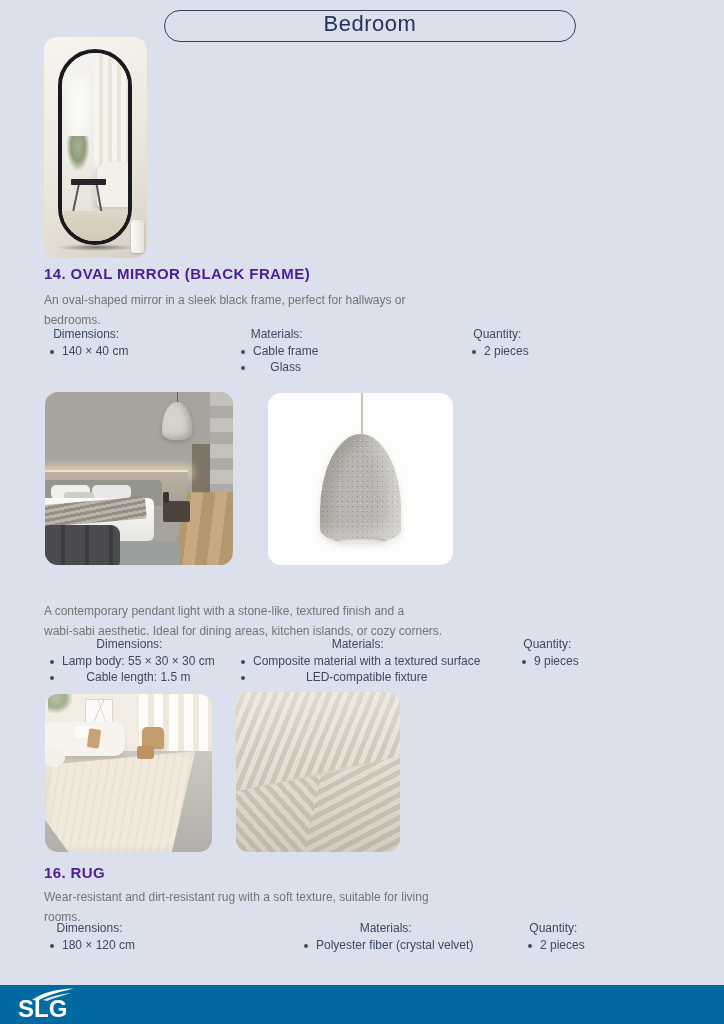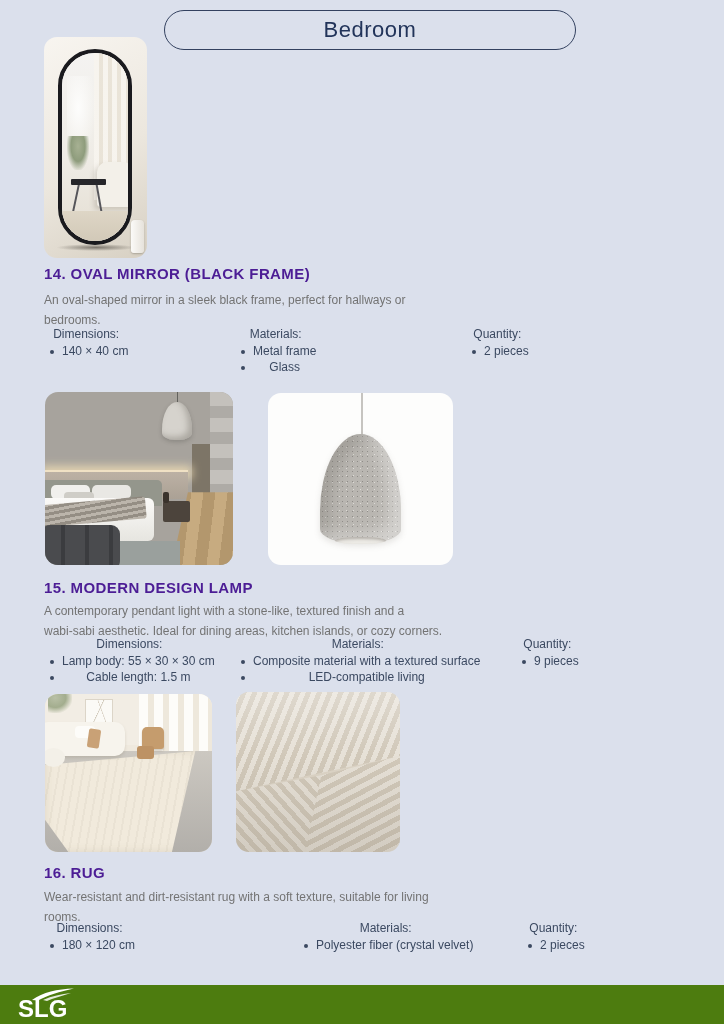--- a/index.html
+++ b/index.html
@@ -1,23 +1,23 @@
 <!DOCTYPE html>
 <html><head>
 <meta charset="utf-8">
 <style>
   * { margin:0; padding:0; box-sizing:border-box; }
   html,body { width:724px; height:1024px; }
   body { font-family:"Liberation Sans", sans-serif; }
   .page { position:relative; width:724px; height:1024px; background:#dbe0ec; overflow:hidden; }
 
   
-  .pill { position:absolute; left:164px; top:10px; width:412px; height:40px;
+  .pill { position:absolute; left:164px; top:10px; width:412px; height:32px;
           border:1.6px solid #33415f; border-radius:999px;
-          display:flex; align-items:center; justify-content:center; }
+          display:flex; justify-content:center; }
   .pill-title { font-size:22px; font-weight:500; color:#22345a; letter-spacing:.5px; }
 
   
   .photo { position:absolute; border-radius:13px; overflow:hidden; }
 
   
   .mirror-card { left:44px; top:37px; width:103px; height:221px;
                  background:linear-gradient(150deg,#f8f5f0 0%,#ece7de 55%,#d7d0c3 100%); }
   .mirror-shadow { position:absolute; left:12px; bottom:7px; width:80px; height:7px;
                    background:radial-gradient(ellipse at center, rgba(45,40,33,.55), rgba(45,40,33,0) 70%); }
@@ -136,21 +136,21 @@
   .prod-title { position:absolute; font-size:15px; font-weight:bold; color:#4c1d95; letter-spacing:.4px; }
   .prod-desc { position:absolute; font-size:12px; line-height:20px; color:#737373; white-space:pre-line; }
   .spec-col { position:absolute;text-align:center; }
   .spec-label { font-size:12px; color:#3b4961; }
   .bullets { list-style:none; margin-top:3px; }
   .bullets li { position:relative; padding-left:18px; font-size:12px; line-height:15.5px; color:#3b4961; }
   .bullets li::before { content:""; position:absolute; left:6px; top:6px; width:4px; height:4px;
                         border-radius:50%; background:#3b4961; }
 
   
-  .footer { position:absolute; left:0; top:985px; width:724px; height:39px; background:#4d7c0f; }
+  .footer { position:absolute; left:0; top:985px; width:724px; height:39px; background:#0369a1; }
   .logo { position:absolute; left:18px; top:1px; width:90px; height:38px; }
   .logo-wing { position:absolute; left:13px; top:2px; }
   .logo-text { position:absolute; left:0; top:9px; font-size:24px; font-weight:bold; color:#ffffff; letter-spacing:0; }
 </style>
 </head>
 <body>
 
 <div class="page">
 
   <div class="pill">
@@ -177,21 +177,21 @@
 
   <div class="spec-col" style="left:44px; top:327px;">
     <div class="spec-label">Dimensions:</div>
     <ul class="bullets">
       <li>140 × 40 cm</li>
     </ul>
   </div>
   <div class="spec-col" style="left:235px; top:327px;">
     <div class="spec-label">Materials:</div>
     <ul class="bullets">
-      <li>Metal frame</li>
+      <li>Cable frame</li>
       <li>Glass</li>
     </ul>
   </div>
   <div class="spec-col" style="left:466px; top:327px;">
     <div class="spec-label">Quantity:</div>
     <ul class="bullets">
       <li>2 pieces</li>
     </ul>
   </div>
 
@@ -213,36 +213,35 @@
     <div class="bd-vasesm"></div>
     <div class="bd-cord"></div>
     <div class="bd-shade"></div>
   </div>
   <div class="photo lampshot">
     <div class="lp-cord"></div>
     <div class="lp-shade"></div>
     <div class="lp-opening"></div>
   </div>
 
-  <div class="prod-title" style="left:44px; top:579px;">15. MODERN DESIGN LAMP</div>
   <div class="prod-desc" style="left:44px; top:601px; width:500px;">A contemporary pendant light with a stone-like, textured finish and a
 wabi-sabi aesthetic. Ideal for dining areas, kitchen islands, or cozy corners.</div>
 
   <div class="spec-col" style="left:44px; top:637px;">
     <div class="spec-label">Dimensions:</div>
     <ul class="bullets">
       <li>Lamp body: 55 × 30 × 30 cm</li>
       <li>Cable length: 1.5 m</li>
     </ul>
   </div>
   <div class="spec-col" style="left:235px; top:637px;">
     <div class="spec-label">Materials:</div>
     <ul class="bullets">
       <li>Composite material with a textured surface</li>
-      <li>LED-compatible living</li>
+      <li>LED-compatible fixture</li>
     </ul>
   </div>
   <div class="spec-col" style="left:516px; top:637px;">
     <div class="spec-label">Quantity:</div>
     <ul class="bullets">
       <li>9 pieces</li>
     </ul>
   </div>
 
   <div class="photo rugroom">

